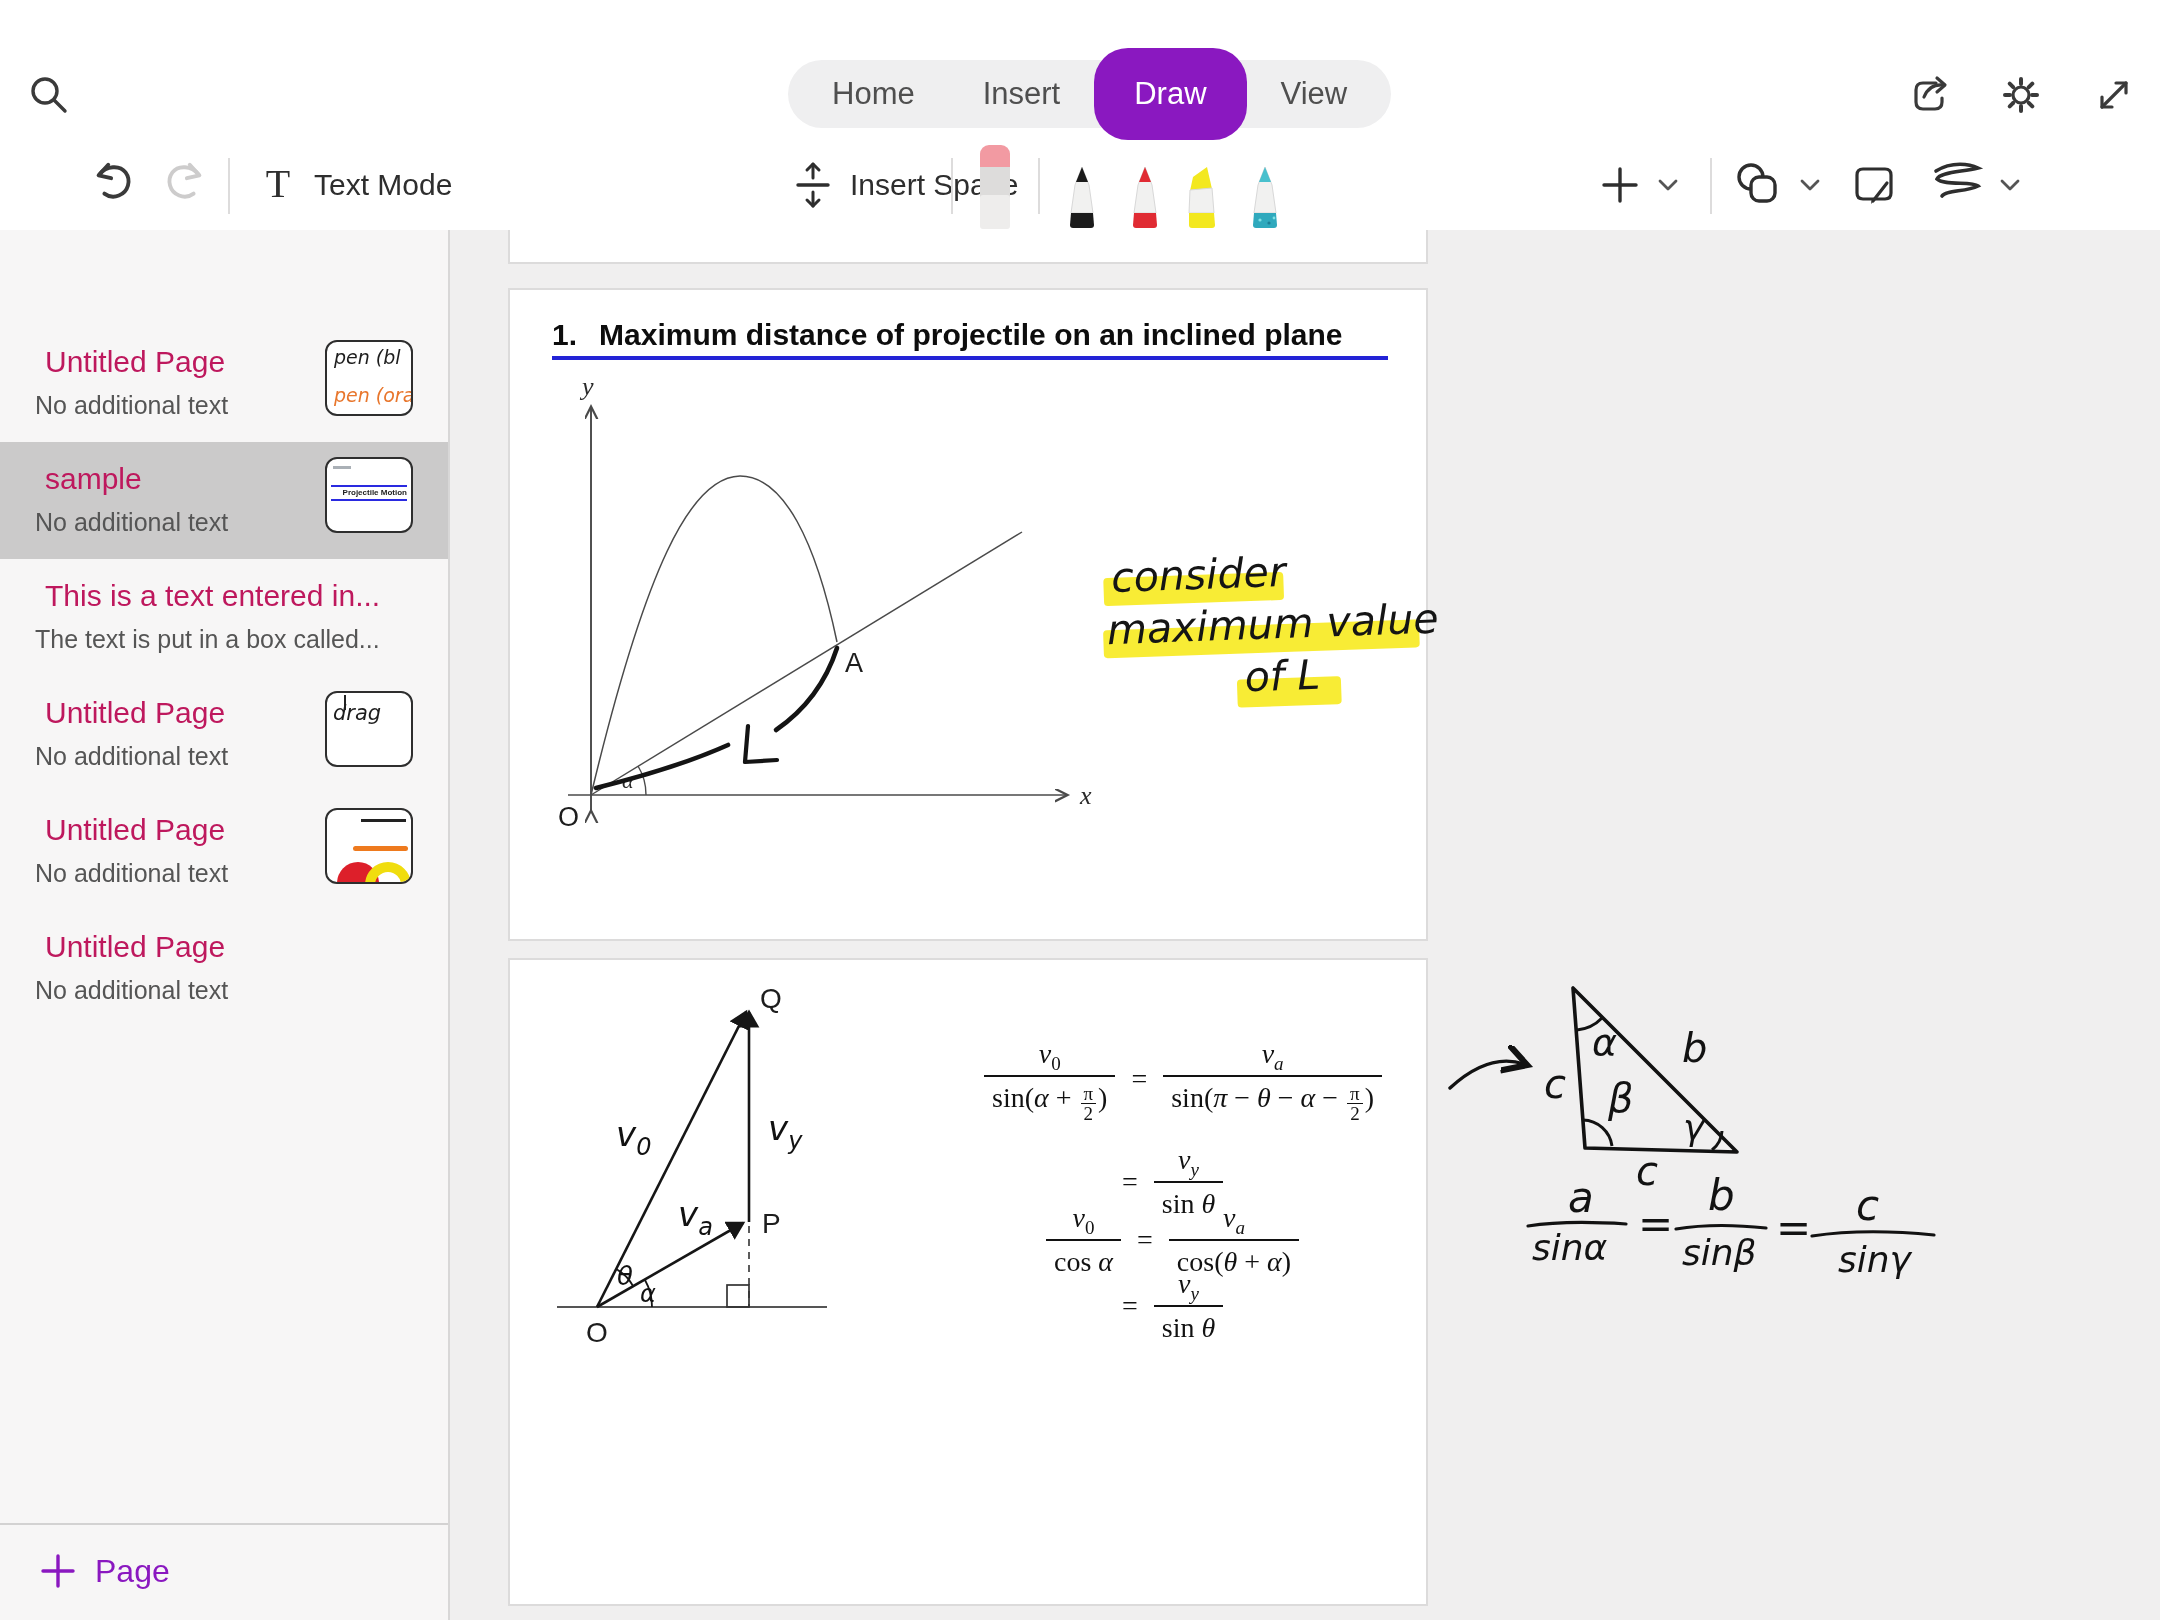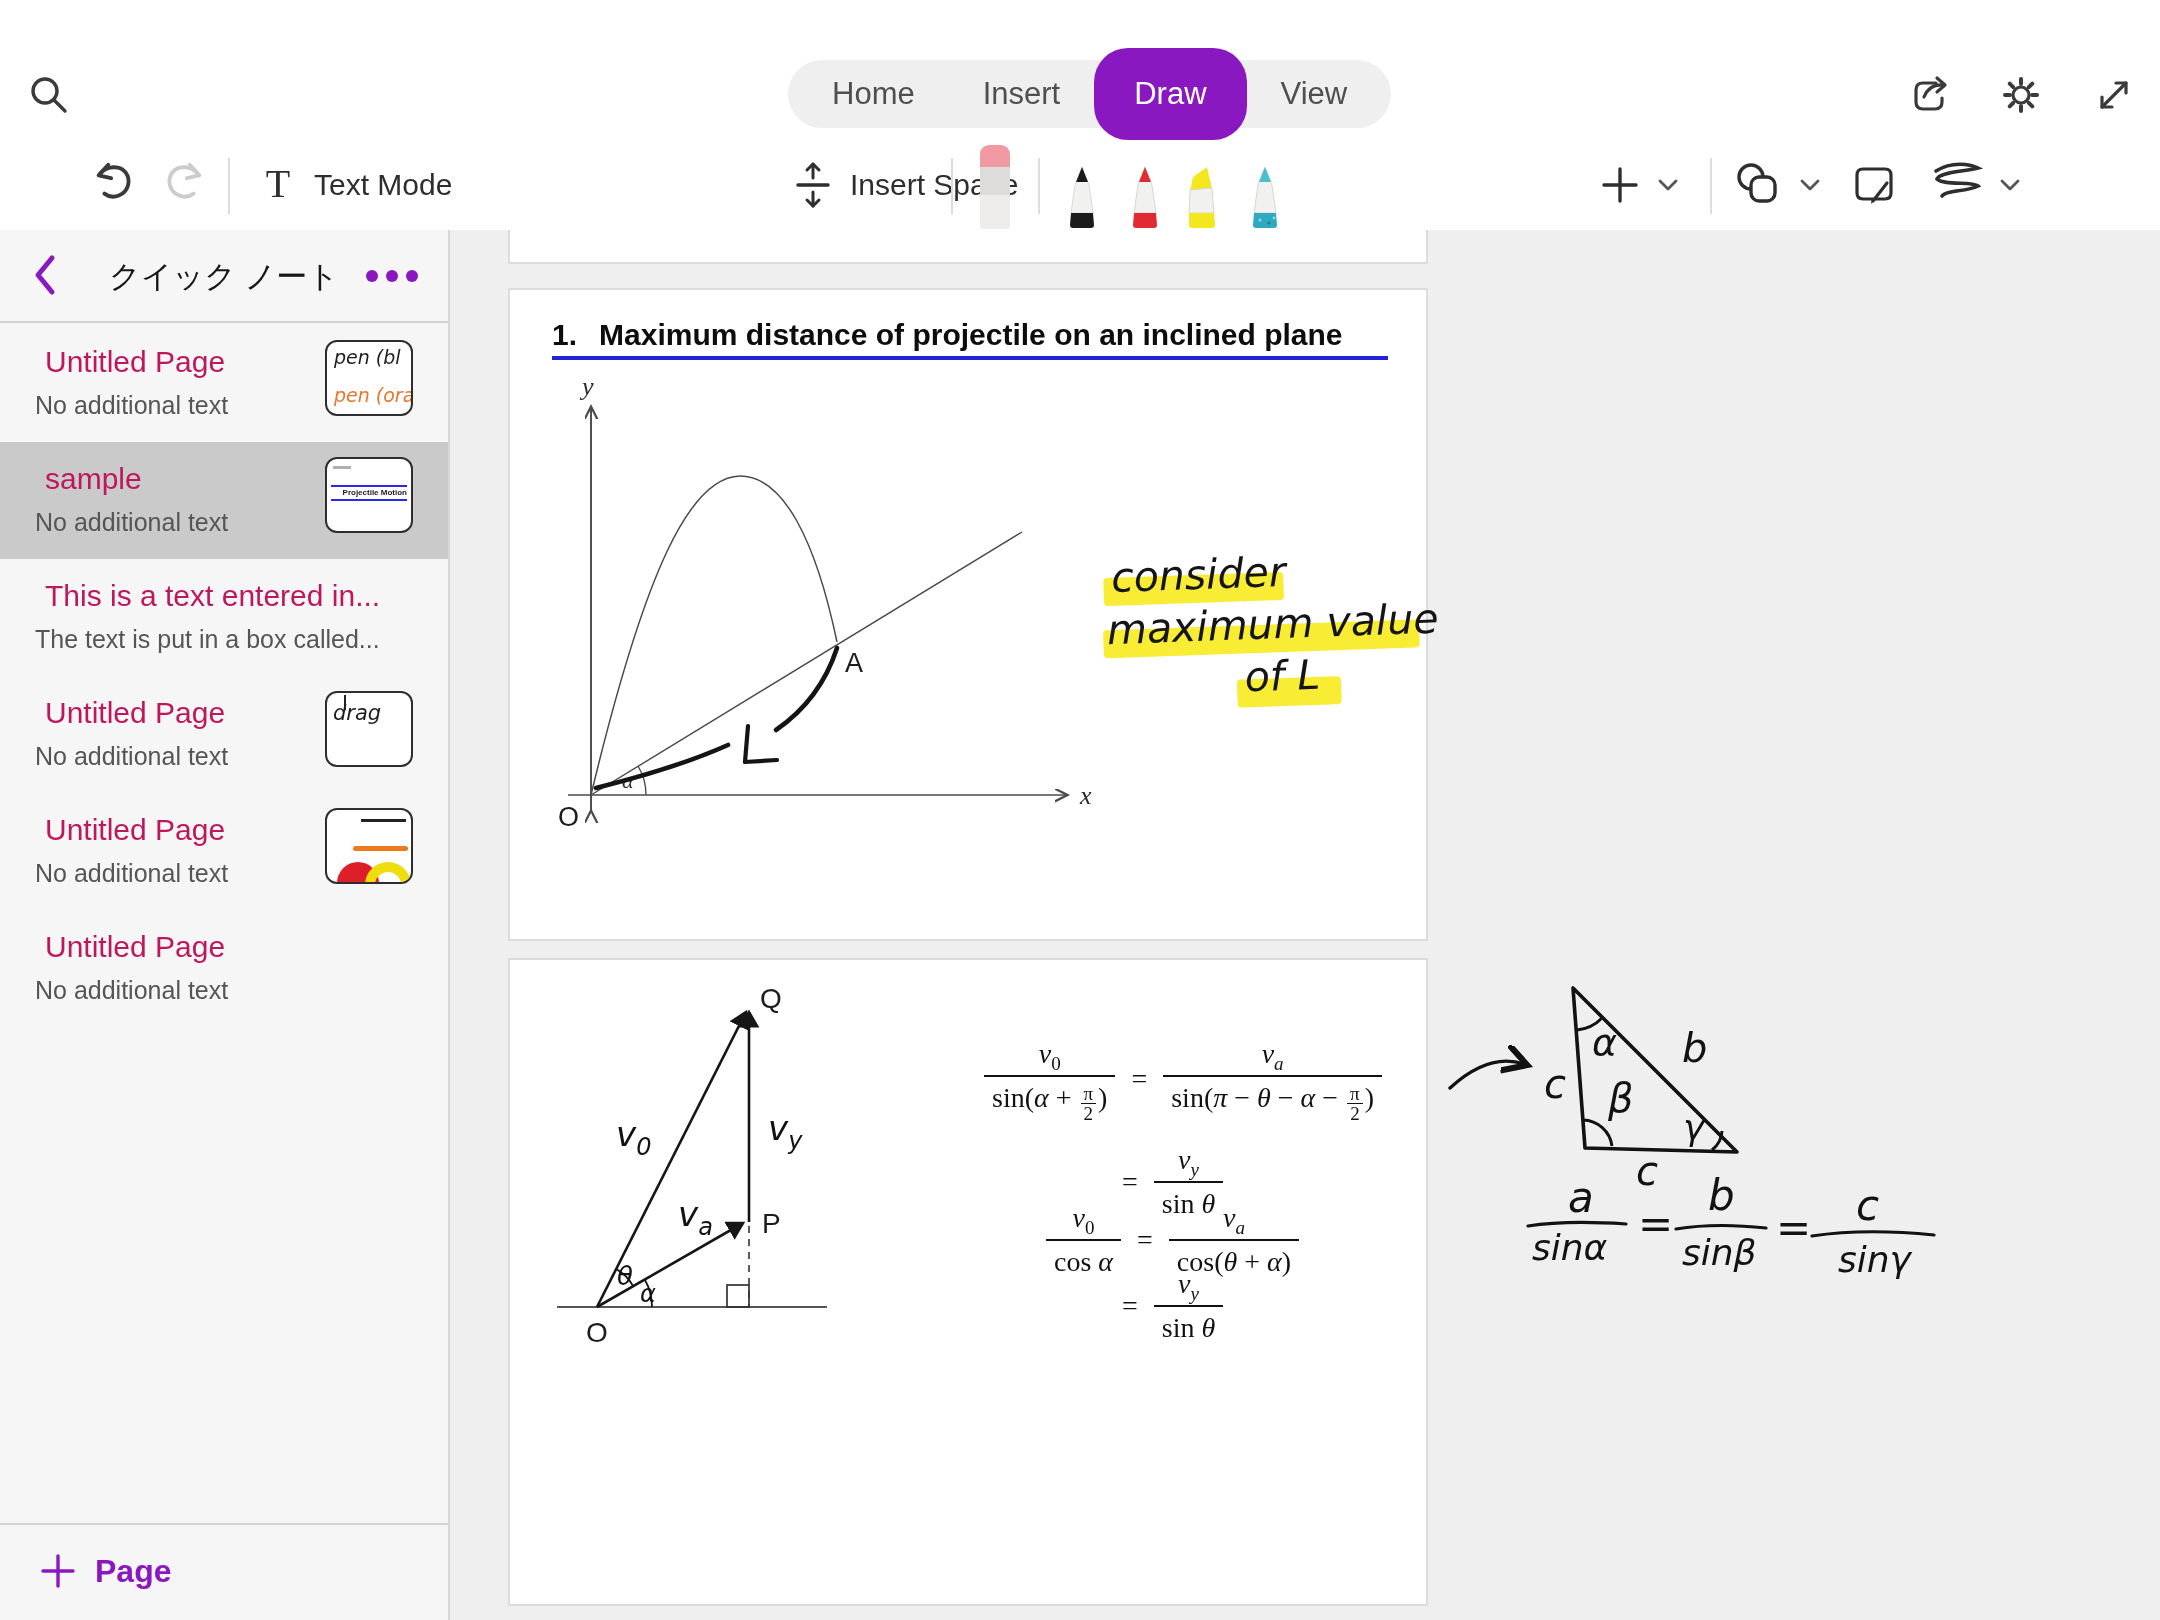--- a/index.html
+++ b/index.html
@@ -28,21 +28,21 @@
   .sb-dots i{width:12px;height:12px;border-radius:50%;background:#8a18c0;display:block;}
   .sb-back{position:absolute;left:30px;top:22px;}
   .sb-list{position:absolute;left:0;top:95px;width:100%;}
   .sb-item{position:relative;width:100%;height:117px;}
   .sb-item.selected{background:#cbcaca;}
   .sb-item .t{position:absolute;left:45px;top:20px;font-size:30px;color:#be185d;white-space:nowrap;}
   .sb-item .s{position:absolute;left:35px;top:66px;font-size:25px;color:#555555;white-space:nowrap;}
   .thumb{position:absolute;right:35px;top:15px;width:88px;height:76px;background:#ffffff;
          border:2.5px solid #2e2e2e;border-radius:12px;box-sizing:border-box;overflow:hidden;}
   .thumb .hw{position:absolute;font-family:"DejaVu Sans", sans-serif;font-style:italic;white-space:nowrap;}
-  .sb-footer{position:absolute;left:0;bottom:0;width:100%;height:97px;border-top:2px solid #d3d2d2;box-sizing:border-box;font-weight:bold;}
+  .sb-footer{position:absolute;left:0;bottom:0;width:100%;height:97px;border-top:2px solid #d3d2d2;box-sizing:border-box;}
   .sb-footer .lbl{position:absolute;left:95px;top:28px;font-size:32px;color:#8a18c0;}
 
   
   .canvas{position:absolute;left:450px;top:230px;width:1710px;height:1390px;background:#f0efef;z-index:1;}
   .pagebox{position:absolute;background:#ffffff;border:2px solid #dcdbdb;box-sizing:border-box;z-index:2;}
   .sec1-title{position:absolute;left:42px;top:28px;display:flex;gap:22px;font-weight:bold;
               font-size:30px;color:#0d0d0d;}
   .sec1-underline{position:absolute;left:42px;top:66px;width:836px;height:4px;background:#2323d6;}
 
   
@@ -229,33 +229,20 @@
     <svg width="56" height="50" viewBox="0 0 56 50">
       <path d="M8 11 C24 1 42 4 50 8 C34 12 12 12 9 19 C16 26 44 21 50 26 C38 32 18 30 14 36" fill="none" stroke="#2e2e2e" stroke-width="3.6" stroke-linecap="round"></path>
     </svg>
     <svg width="24" height="18" viewBox="0 0 24 18">
       <polyline points="4,5 12,13 20,5" fill="none" stroke="#555" stroke-width="2.8" stroke-linecap="round" stroke-linejoin="round"></polyline>
     </svg>
   </div>
 </div>
 
 <div class="sidebar">
-  <div class="sb-header">
-    <div class="sb-back">
-      <svg width="30" height="46" viewBox="0 0 30 46">
-        <polyline points="22,6 8,23 22,40" fill="none" stroke="#8a18c0" stroke-width="5" stroke-linecap="round" stroke-linejoin="round"></polyline>
-      </svg>
-    </div>
-    <div class="sb-title">クイック ノート</div>
-    <div class="sb-dots">
-        <i></i>
-        <i></i>
-        <i></i>
-      </div>
-  </div>
 
   <div class="sb-list">
 
     <div class="sb-item">
       <div class="t">Untitled Page</div>
       <div class="s">No additional text</div>
       <div class="thumb">
         <div class="hw" style="left:7px;top:4px;font-size:19px;color:#1d1d1d;">pen (bl</div>
         <div class="hw" style="left:7px;top:42px;font-size:19px;color:#e8762c;">pen (ora</div>
       </div>

